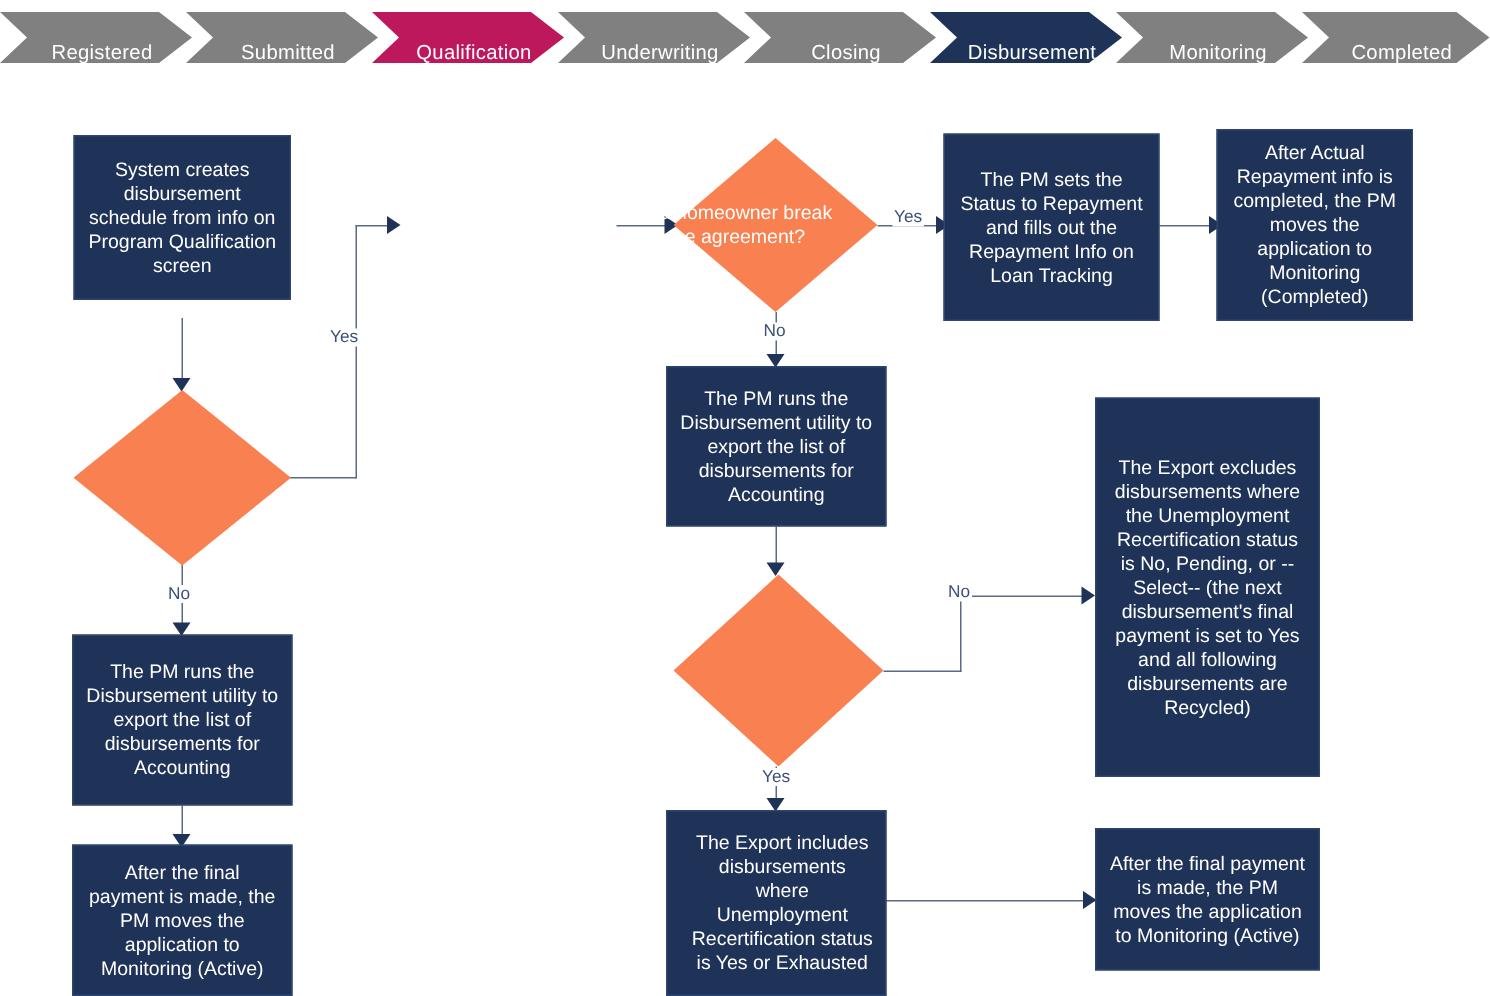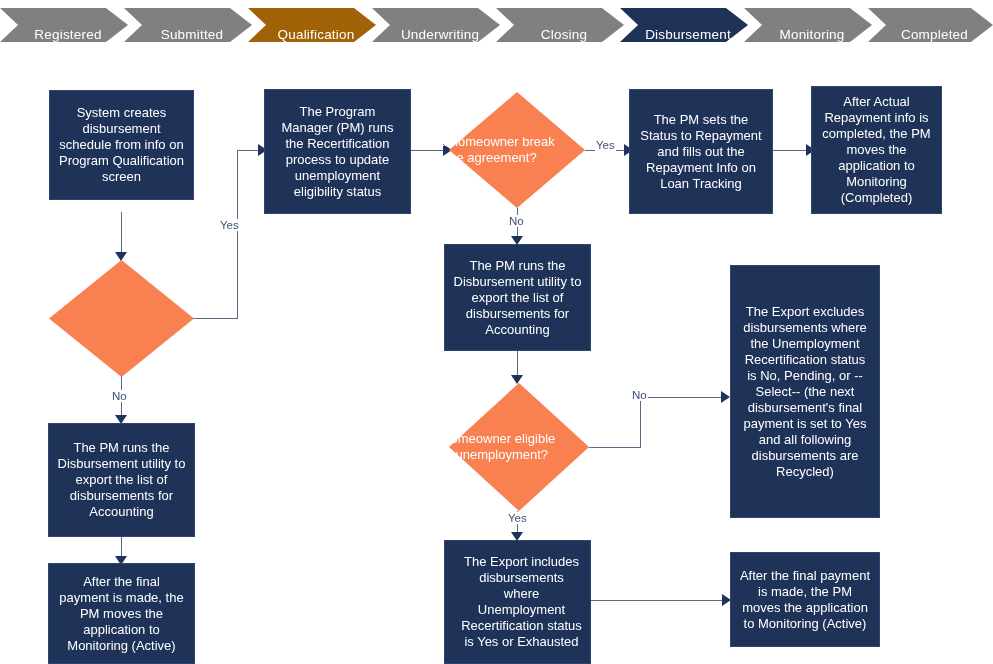--- a/index.html
+++ b/index.html
@@ -63,21 +63,21 @@
 
 <div id="canvas">
 
   <div id="breadcrumb">
     <div class="chev" style="left:0px; width:128px; background:#808080;">
       <span>Registered</span>
     </div>
     <div class="chev" style="left:124px; width:128px; background:#808080;">
       <span>Submitted</span>
     </div>
-    <div class="chev" style="left:248px; width:128px; background:#a16207;">
+    <div class="chev" style="left:248px; width:128px; background:#be185d;">
       <span>Qualification</span>
     </div>
     <div class="chev" style="left:372px; width:128px; background:#808080;">
       <span>Underwriting</span>
     </div>
     <div class="chev" style="left:496px; width:128px; background:#808080;">
       <span>Closing</span>
     </div>
     <div class="chev" style="left:620px; width:128px; background:#1F3359;">
       <span>Disbursement</span>
@@ -137,44 +137,40 @@
   <div class="arr arr-r" style="left:722px; top:594px;"></div>
 
   <div class="node proc" style="left:49px; top:90px; width:145px; height:110px;">
     <div class="txt">System creates disbursement schedule from info on Program Qualification screen</div>
   </div>
 
   <div class="node dec" style="left:49px; top:260px; width:145px; height:117px;">
     <div class="shape"></div>
   </div>
 
-  <div class="node proc" style="left:264px; top:89px; width:147px; height:125px;">
-    <div class="txt">The Program Manager (PM) runs the Recertification process to update unemployment eligibility status</div>
-  </div>
 
   <div class="node dec" style="left:449px; top:92px; width:136px; height:116px;">
     <div class="shape"></div>
     <div class="txt">Did homeowner break the agreement?</div>
   </div>
 
   <div class="node proc" style="left:629px; top:89px; width:144px; height:125px;">
     <div class="txt">The PM sets the Status to Repayment and fills out the Repayment Info on Loan Tracking</div>
   </div>
 
   <div class="node proc" style="left:811px; top:86px; width:131px; height:128px;">
     <div class="txt">After Actual Repayment info is completed, the PM moves the application to Monitoring (Completed)</div>
   </div>
 
   <div class="node proc" style="left:444px; top:244px; width:147px; height:107px;">
     <div class="txt">The PM runs the Disbursement utility to export the list of disbursements for Accounting</div>
   </div>
 
   <div class="node dec" style="left:449px; top:383px; width:140px; height:128px;">
     <div class="shape"></div>
-    <div class="txt">Is homeowner eligible for unemployment?</div>
   </div>
 
   <div class="node proc" style="left:730px; top:265px; width:150px; height:253px;">
     <div class="txt">The Export excludes disbursements where the Unemployment Recertification status is No, Pending, or --Select-- (the next disbursement's final payment is set to Yes and all following disbursements are Recycled)</div>
   </div>
 
   <div class="node proc" style="left:48px; top:423px; width:147px; height:114px;">
     <div class="txt">The PM runs the Disbursement utility to export the list of disbursements for Accounting</div>
   </div>
 

